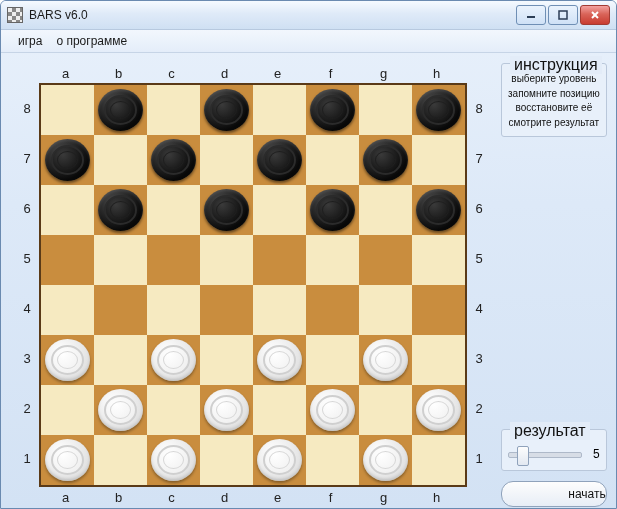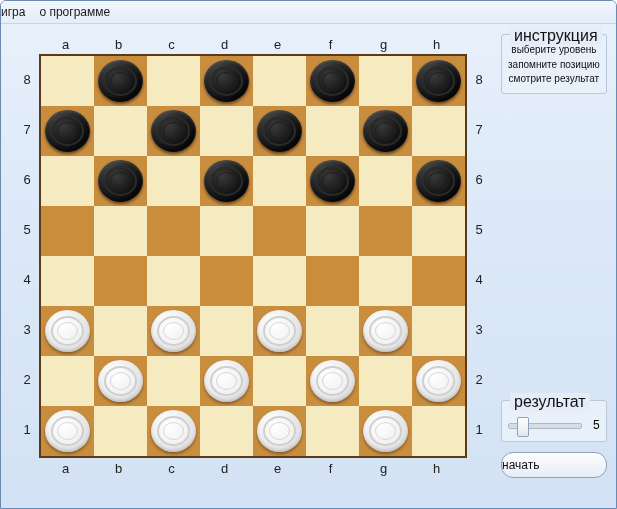--- a/index.html
+++ b/index.html
@@ -13,21 +13,21 @@
       linear-gradient(45deg,#888 25%,transparent 25%,transparent 75%,#888 75%),
       linear-gradient(45deg,#888 25%,#eee 25%,#eee 75%,#888 75%);
     background-size:8px 8px;background-position:0 0,4px 4px;border:1px solid #666}
   .titlebar .title{color:#1a1a1a;flex:1}
   .winbtns{display:flex;gap:2px}
   .winbtn{width:28px;height:18px;border:1px solid #6f8fb5;border-radius:3px;
     background:linear-gradient(#eaf3fd,#cfe1f6);display:flex;align-items:center;justify-content:center;
     font-size:10px;color:#2b3d55;font-family:Arial}
   .winbtn.close{background:linear-gradient(#f3a3a0,#d96459 45%,#c83b30);border-color:#a13b33;color:#fff;font-weight:bold}
   .menubar{height:22px;background:linear-gradient(#f2f7fd,#e4edf9);border-bottom:1px solid #c6d4e6;
-    display:flex;align-items:center;padding:0 0;gap:14px;color:#1a1a1a;font-size:12px}
+    display:flex;align-items:center;padding:0 17px;gap:14px;color:#1a1a1a;font-size:12px}
   .menuitem{cursor:default}
   .client{display:flex;padding:10px 10px 10px 14px;gap:10px;align-items:flex-start}
   
   .board-wrap{position:relative}
   .files,.files-bottom{display:grid;grid-template-columns:24px repeat(8,53px) 24px;height:20px}
   .files span,.files-bottom span{display:flex;align-items:center;justify-content:center;color:#222;font-size:13px}
   .middle{display:grid;grid-template-columns:24px auto 24px}
   .ranks{display:grid;grid-template-rows:repeat(8,50px);width:24px}
   .ranks span{display:flex;align-items:center;justify-content:center;color:#222;font-size:13px}
   .board{border:2px solid #5a3a17;display:grid;grid-template-columns:repeat(8,53px);
@@ -51,27 +51,49 @@
   .groupbox .legend{position:absolute;top:-8px;left:8px;padding:0 4px;background:#e3ecf8;font-size:16px;color:#111}
   .instr-line{font-size:10px;text-align:center;color:#111;line-height:1.45;white-space:nowrap}
   .spacer{flex:1}
   .slider-row{display:flex;align-items:center;gap:6px;margin-top:6px}
   .slider{flex:1;height:20px;position:relative}
   .slider .track{position:absolute;left:0;right:0;top:8px;height:4px;background:#d7dde6;border:1px solid #aeb9c9;border-radius:2px}
   .slider .thumb{position:absolute;top:2px;width:10px;height:18px;background:linear-gradient(#fdfdfd,#e2e8f1);
     border:1px solid #8fa2bb;border-radius:2px}
   .slider-val{width:12px;text-align:right;font-size:12px}
   .startbtn{height:24px;border:1px solid #8fa2bb;border-radius:12px;margin-top:10px;
-    background:linear-gradient(#fdfdfd,#e7edf6);display:flex;align-items:center;justify-content:flex-start;
+    background:linear-gradient(#fdfdfd,#e7edf6);display:flex;align-items:center;justify-content:flex-end;
     font-size:12px;color:#111}
 </style>
 </head>
 <body>
 
 <div class="window">
+  <div class="titlebar">
+    <div class="app-icon"></div>
+    <div class="title">BARS v6.0</div>
+    <div class="winbtns">
+      <div class="winbtn">
+        <svg width="10" height="10">
+            <line x1="1" y1="7" x2="9" y2="7" stroke="#2b3d55" stroke-width="2"></line>
+          </svg>
+      </div>
+      <div class="winbtn">
+        <svg width="10" height="10">
+            <rect x="1" y="1" width="8" height="8" fill="none" stroke="#2b3d55" stroke-width="1.5"></rect>
+          </svg>
+      </div>
+      <div class="winbtn close">
+        <svg width="10" height="10">
+            <line x1="2" y1="2" x2="8" y2="8" stroke="#fff" stroke-width="2"></line>
+            <line x1="8" y1="2" x2="2" y2="8" stroke="#fff" stroke-width="2"></line>
+          </svg>
+      </div>
+    </div>
+  </div>
 
   <div class="menubar">
     <span class="menuitem">игра</span>
     <span class="menuitem">о программе</span>
   </div>
 
   <div class="client">
     <div class="board-wrap">
       <div class="files" id="files-top">
           <span></span>
@@ -234,20 +256,21 @@
           <span></span>
         </div>
     </div>
 
     <div class="right">
       <div class="groupbox">
         <span class="legend">инструкция</span>
         <div id="instr-lines">
             <div class="instr-line">выберите уровень</div>
             <div class="instr-line">запомните позицию</div>
+            <div class="instr-line">восстановите её</div>
             <div class="instr-line">смотрите результат</div>
           </div>
       </div>
       <div class="spacer"></div>
       <div class="groupbox">
         <span class="legend">результат</span>
         <div class="slider-row">
           <div class="slider">
             <div class="track"></div>
             <div class="thumb" id="slider-thumb" style="left: 12%;"></div>

